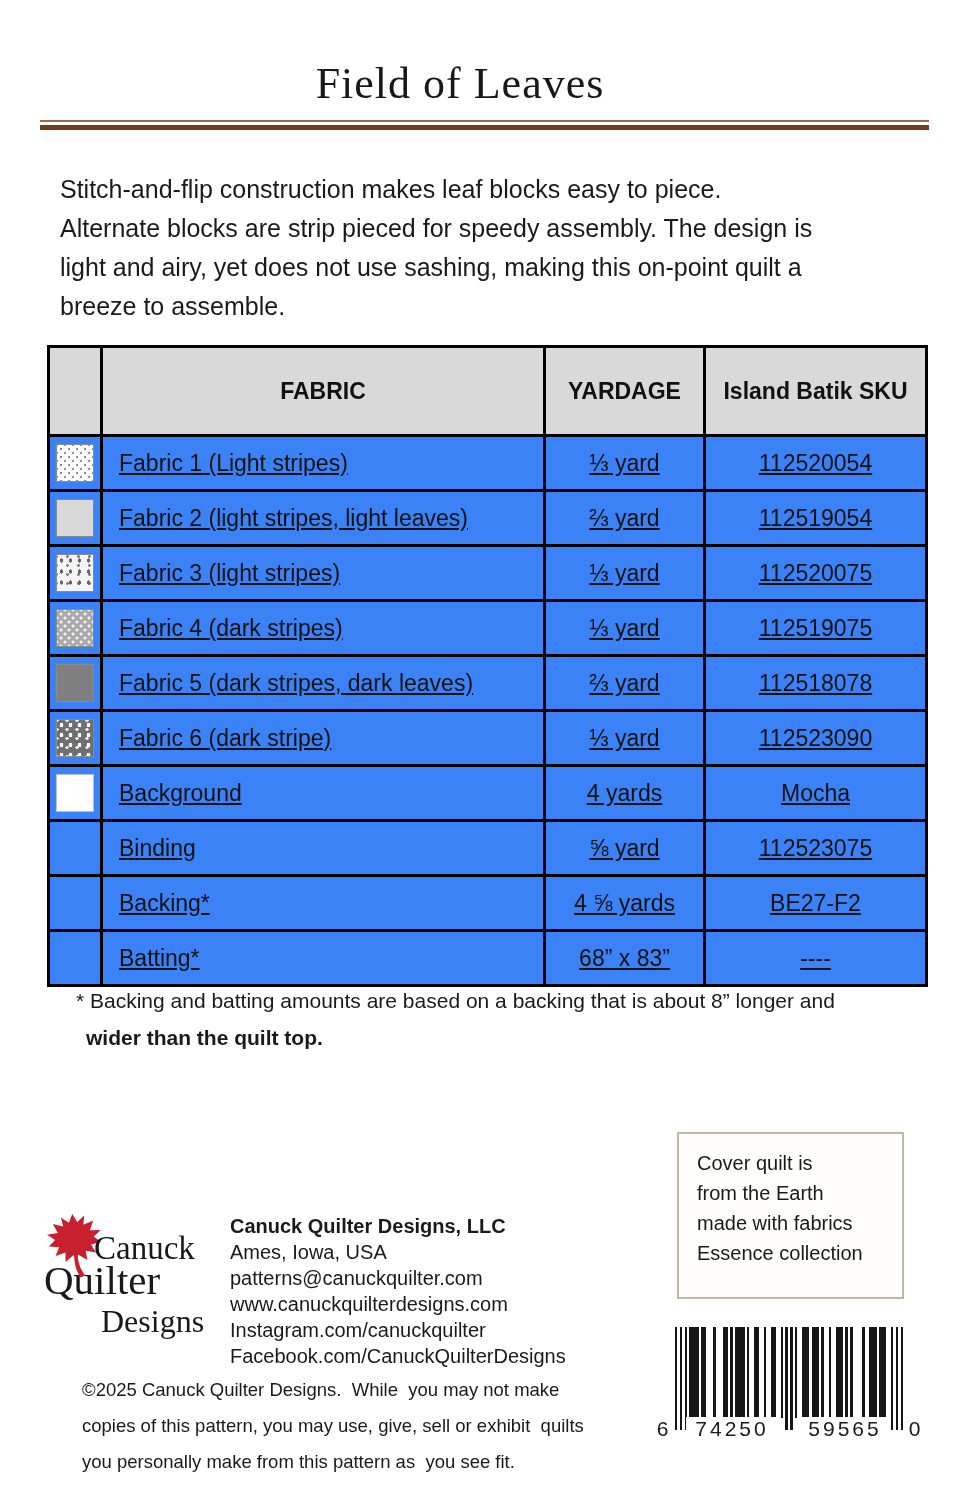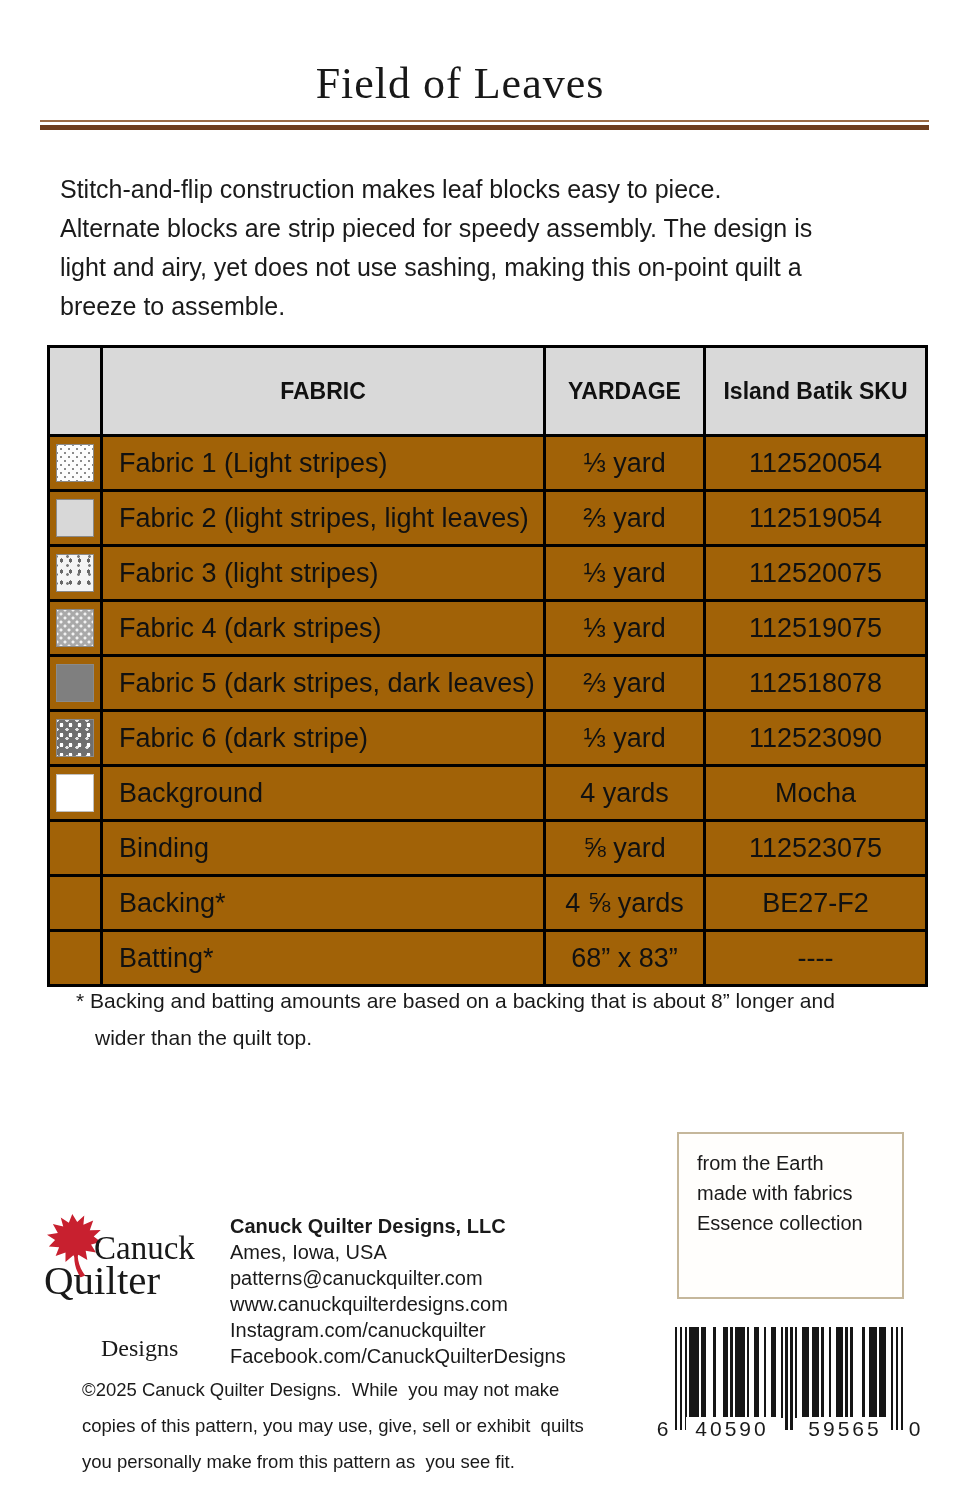--- a/index.html
+++ b/index.html
@@ -29,21 +29,21 @@
   .fabric-table{
     position:absolute;left:47px;top:345px;width:878px;
     border-collapse:collapse;table-layout:fixed;color:#111;
   }
   .fabric-table th,.fabric-table td{border:3px solid #000;}
   .fabric-table thead th{
     background:#d9d9d9;height:84px;font-weight:bold;font-size:23px;
     text-align:center;vertical-align:middle;line-height:30px;
   }
   .fabric-table thead th.h-sku{padding:0 16px;}
-  .fabric-table td{height:50px;vertical-align:middle;font-size:27px;background:#a16207;}
+  .fabric-table td{height:50px;vertical-align:middle;font-size:23px;background:#3b82f6;text-decoration:underline;}
   .fabric-table td.c-fabric{text-align:left;padding-left:16px;white-space:nowrap;}
   .fabric-table td.c-yard,.fabric-table td.c-sku{text-align:center;}
 
   .swatch{width:38px;height:38px;margin:0 auto;border:1px solid #8a8a8a;box-sizing:border-box;}
   .swatch[data-swatch="dots-light"]{
     background-color:#fdfdfd;
     background-image:radial-gradient(#8c8c8c 1.1px,transparent 1.4px),radial-gradient(#8c8c8c 1.1px,transparent 1.4px);
     background-size:8px 8px,8px 8px;background-position:0 0,4px 4px;}
   .swatch[data-swatch="solid-light"]{background:#d8d8d8;}
   .swatch[data-swatch="speckle-light"]{
@@ -58,28 +58,28 @@
   .swatch[data-swatch="speckle-dark"]{
     background-color:#6f6f6f;
     background-image:radial-gradient(#fff 1.8px,transparent 2.1px),radial-gradient(#e6e6e6 1.6px,transparent 1.9px);
     background-size:9px 10px,10px 9px;background-position:0 0,5px 5px;}
   .swatch[data-swatch="white"]{background:#fff;border-color:#bfbfbf;}
   .swatch[data-swatch="none"]{border:none;background:transparent;}
 
   
   .footnote{position:absolute;left:76px;top:982px;font-size:21px;line-height:37px;color:#1a1a1a;}
   .footnote .line{white-space:pre;}
-  .footnote .line:last-child{margin-left:19px;}
+  .footnote .line:last-child{margin-left:10px;font-weight:bold;}
 
   
   .logo{position:absolute;left:44px;top:1206px;width:200px;height:160px;font-family:"Liberation Serif",serif;color:#191919;}
   .logo .leaf{position:absolute;left:4px;top:6px;transform:rotate(-5deg);}
   .logo .w1{position:absolute;left:50px;top:24px;font-size:33px;}
   .logo .w2{position:absolute;left:0px;top:50px;font-size:41px;}
-  .logo .w3{position:absolute;left:57px;top:97px;font-size:24px;margin-top:32px;}
+  .logo .w3{position:absolute;left:57px;top:97px;font-size:32px;}
 
   
   .company{position:absolute;left:230px;top:1213px;font-size:20px;line-height:26px;color:#1a1a1a;}
   .company .name{font-weight:bold;}
   .company div{white-space:pre;}
 
   
   .copyright{position:absolute;left:46px;top:1372px;font-size:18.5px;line-height:36px;color:#1a1a1a;margin-left:36px;}
   .copyright .line{white-space:pre;}
 
@@ -244,20 +244,21 @@
     <div>Facebook.com/CanuckQuilterDesigns</div>
   </div>
 
   <div class="copyright">
     <div class="line">©2025 Canuck Quilter Designs.  While  you may not make</div>
     <div class="line">copies of this pattern, you may use, give, sell or exhibit  quilts</div>
     <div class="line">you personally make from this pattern as  you see fit.</div>
   </div>
 
   <div class="cover-box">
+    <div class="line">Cover quilt is</div>
     <div class="line">from the Earth</div>
     <div class="line">made with fabrics</div>
     <div class="line">Essence collection</div>
   </div>
 
   <div class="barcode">
     <div class="bars">
         <div class="bar" style="left: 0px; width: 2.4px; height: 103px;"></div>
         <div class="bar" style="left: 4.8px; width: 2.4px; height: 103px;"></div>
         <div class="bar" style="left: 9.6px; width: 2.4px; height: 103px;"></div>
@@ -303,18 +304,18 @@
         <div class="bar" style="left: 196.8px; width: 2.4px; height: 91px;"></div>
         <div class="bar" style="left: 199.2px; width: 2.4px; height: 91px;"></div>
         <div class="bar" style="left: 204px; width: 2.4px; height: 103px;"></div>
         <div class="bar" style="left: 206.4px; width: 2.4px; height: 103px;"></div>
         <div class="bar" style="left: 208.8px; width: 2.4px; height: 103px;"></div>
         <div class="bar" style="left: 216px; width: 2.4px; height: 103px;"></div>
         <div class="bar" style="left: 220.8px; width: 2.4px; height: 103px;"></div>
         <div class="bar" style="left: 225.6px; width: 2.4px; height: 103px;"></div>
       </div>
     <span class="bc-digit bc-left">6</span>
-    <span class="bc-digit bc-g1">40590</span>
+    <span class="bc-digit bc-g1">74250</span>
     <span class="bc-digit bc-g2">59565</span>
     <span class="bc-digit bc-right">0</span>
   </div>
 
 </div>
 
 </body></html>

